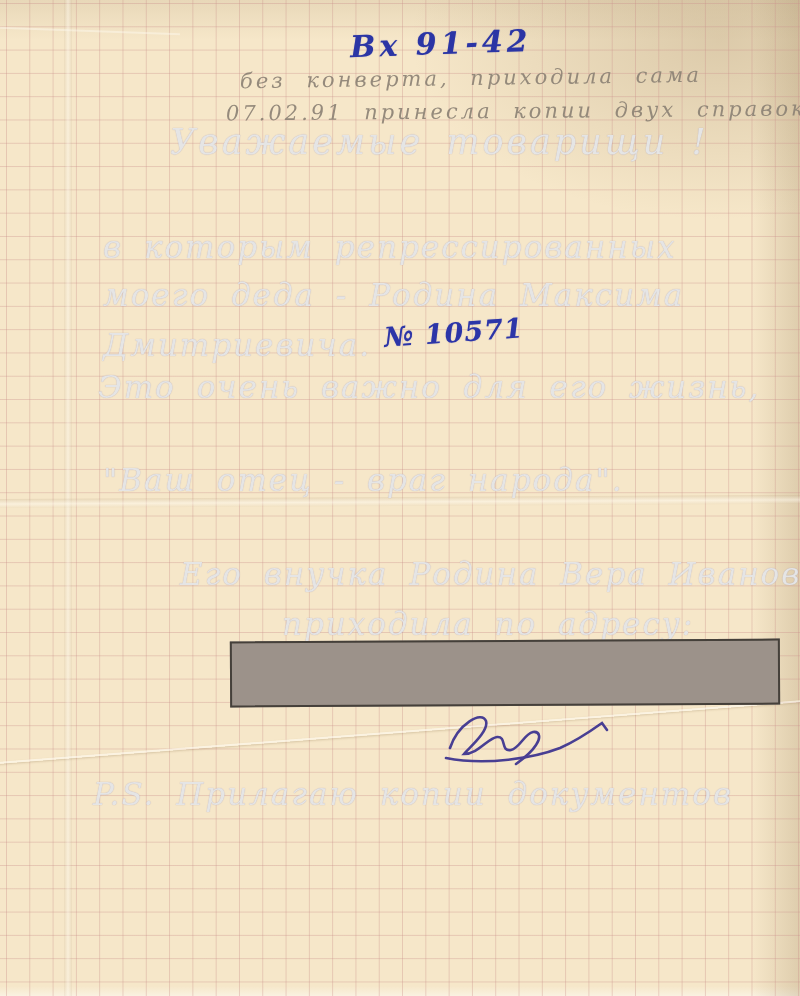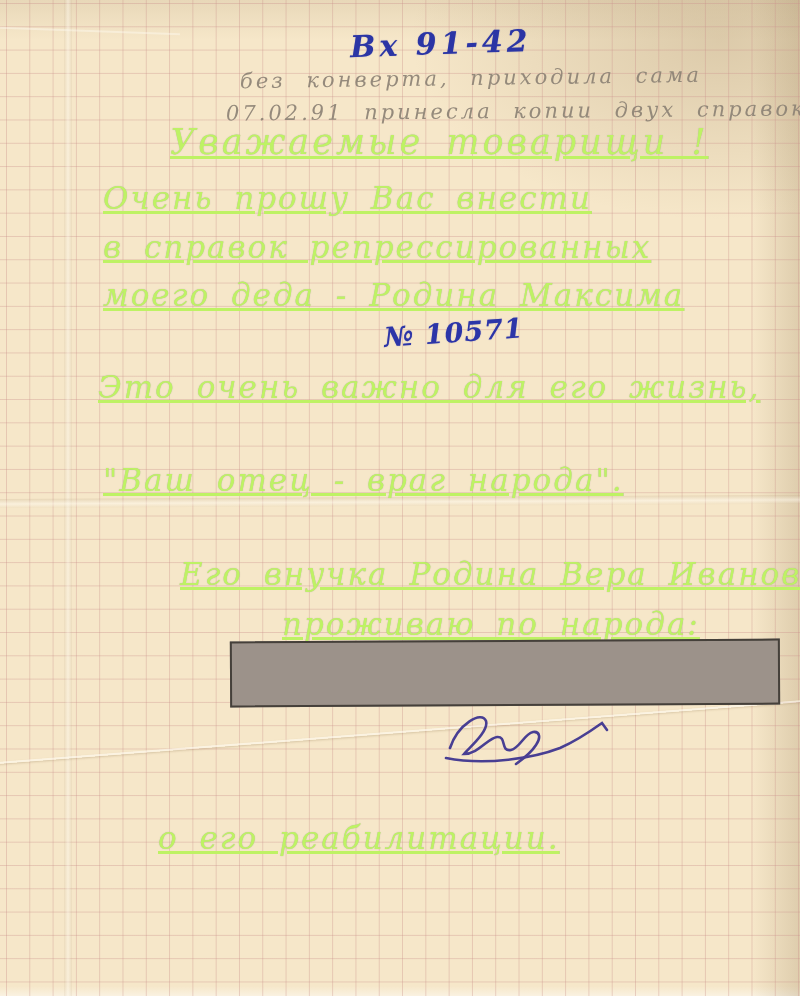--- a/index.html
+++ b/index.html
@@ -34,25 +34,24 @@
     box-shadow:0 1px 2px rgba(140,110,70,0.28);
     transform:rotate(-4.4deg);
   }
   .crease-top{
     position:absolute;left:0;top:30px;width:180px;height:2px;
     background:rgba(255,252,244,0.4);transform:rotate(2deg);
   }
 
   .line{position:absolute;white-space:nowrap;}
   .ink{
-    color:#bef264;
+    color:#e5e5e5;
     font:italic 31px "DejaVu Serif", serif;
     letter-spacing:2px;word-spacing:9px;
     text-shadow:0 0 1px rgba(70,57,144,0.35);
-    text-decoration:underline;
   }
   .ink-lg{font-size:35px;letter-spacing:3px;}
   .reg{
     color:#2b35a5;
     font:italic 700 30px "DejaVu Serif", serif;
     letter-spacing:4px;transform:rotate(-2deg);
     text-shadow:0 0 1px rgba(43,53,165,0.5);
   }
   .case-no{
     color:#2c35a8;
@@ -86,37 +85,37 @@
   <div class="crease-d"></div>
   <div class="crease-top"></div>
 
   <div class="line reg" style="left:350px;top:26px;">Вх 91-42</div>
 
   <div class="line pencil" style="left:240px;top:66px;transform:rotate(-0.8deg);">без конверта, приходила сама</div>
   <div class="line pencil" style="left:226px;top:99px;transform:rotate(-0.5deg);">07.02.91 принесла копии двух справок</div>
 
   <div class="line ink ink-lg" style="left:170px;top:122px;">Уважаемые товарищи !</div>
 
-  <div class="line ink" style="left:103px;top:180px;">Очень прошу Вас внести</div>
-  <div class="line ink" style="left:103px;top:229px;">в справок репрессированных</div>
+  <div class="line ink" style="left:103px;top:229px;">в которым репрессированных</div>
   <div class="line ink" style="left:103px;top:277px;text-align:right;">моего деда - Родина Максима</div>
+  <div class="line ink" style="left:103px;top:327px;">Дмитриевича.</div>
 
   <div class="line case-no" style="left:384px;top:317px;">№ 10571</div>
 
   <div class="line ink" style="left:98px;top:369px;">Это очень важно для его жизнь,</div>
   <div class="line ink" style="left:103px;top:462px;">"Ваш отец - враг народа".</div>
 
   <div class="line ink" style="left:180px;top:556px;">Его внучка Родина Вера Ивановна,</div>
-  <div class="line ink" style="left:282px;top:606px;">проживаю по народа:</div>
+  <div class="line ink" style="left:282px;top:606px;">приходила по адресу:</div>
 
   <div class="redaction"></div>
 
   <div class="signature">
     <svg viewBox="0 0 180 64" xmlns="http://www.w3.org/2000/svg">
       <g fill="none" stroke="#3a318f" stroke-width="2.6" stroke-linecap="round" opacity="0.92">
         <path d="M14 42 C 22 18, 46 4, 50 15 C 53 25, 34 41, 28 48 C 42 48, 52 32, 61 31 C 71 30, 64 46, 75 44 C 84 42, 88 28, 97 26 C 104 25, 105 32, 100 39 C 95 47, 87 53, 80 58"></path>
         <path d="M10 52 C 50 60, 98 52, 124 42 C 140 35, 152 27, 166 17 L 171 24"></path>
       </g>
     </svg>
   </div>
 
-  <div class="line ink" style="left:158px;top:820px;">о его реабилитации.</div>
+  <div class="line ink" style="left:93px;top:776px;">P.S. Прилагаю копии документов</div>
 </div>
 
 </body></html>

